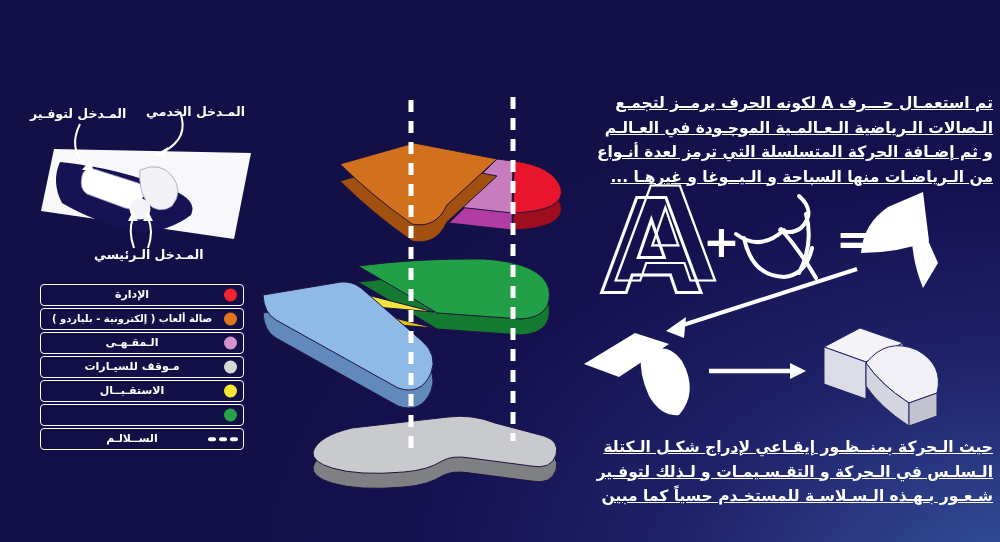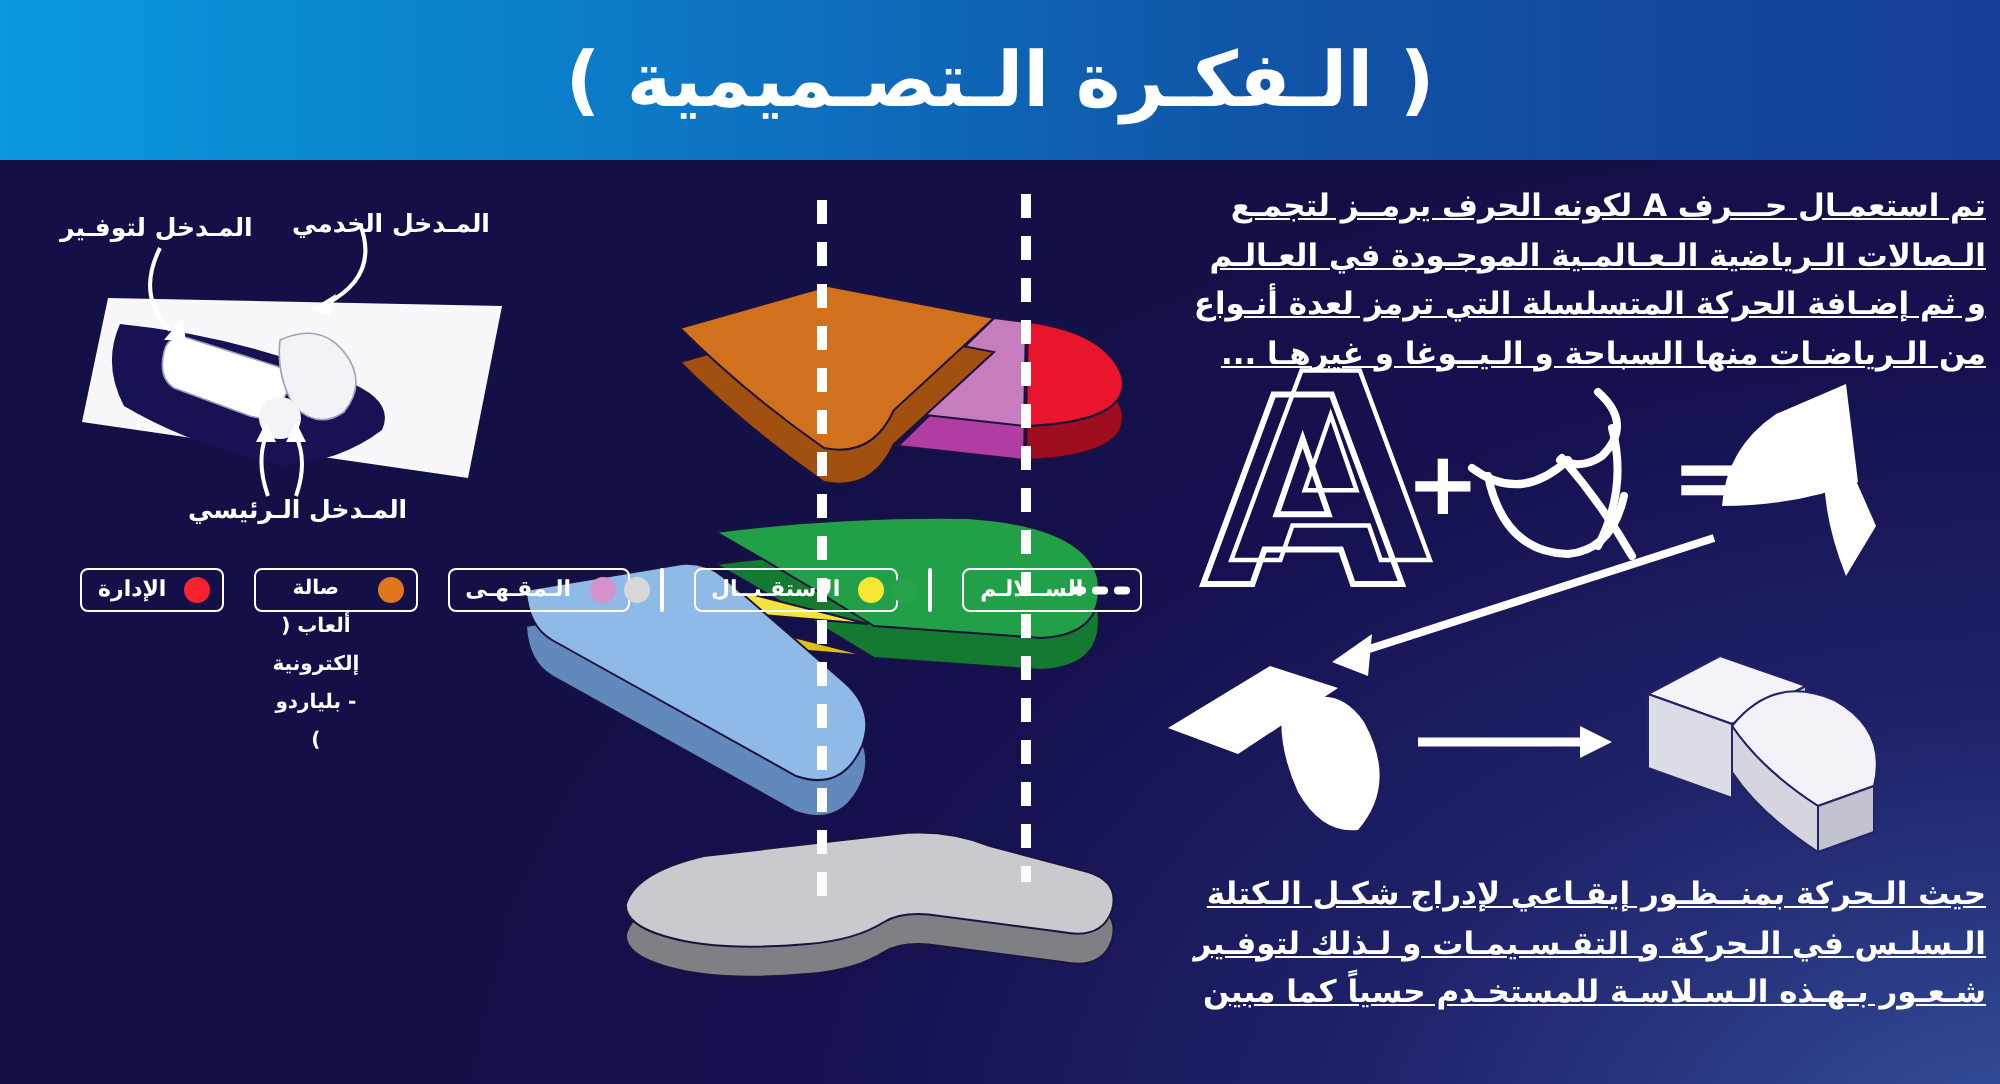--- a/index.html
+++ b/index.html
@@ -8,44 +8,41 @@
         background:#131047;
         background-image:radial-gradient(820px 540px at 102% 108%, #35529F 0%, #1F2269 42%, #151150 75%, #131047 100%);}
   .banner{position:absolute;left:0;top:0;width:1000px;height:80px;
           background:linear-gradient(90deg,#0A98DE 0%,#0C7ECA 28%,#1055A8 62%,#163E99 100%);}
   .title{margin:0;width:100%;text-align:center;line-height:80px;font-size:38px;font-weight:bold;color:#fff;letter-spacing:1px;}
   .gfx{position:absolute;left:0;top:0;width:1000px;height:542px;}
   .lbl{position:absolute;font-size:12.5px;font-weight:bold;color:#fff;white-space:nowrap;}
   .lbl-service{left:146px;top:104px;}
   .lbl-secondary{left:30px;top:106px;}
   .lbl-main{left:94px;top:247px;}
-  .legend{position:absolute;left:40px;top:284px;width:204px;display:flex;flex-direction:row;gap:15px;}
+  .legend{position:absolute;left:40px;top:284px;width:204px;display:flex;flex-direction:column;gap:2px;}
   .lrow{position:relative;height:22px;border:1.5px solid #fff;border-radius:4px;box-sizing:border-box;}
   .lrow .ltext{display:block;line-height:19px;text-align:center;font-size:11px;font-weight:bold;padding:0 28px 0 8px;}
   .lrow.sm .ltext{font-size:10px;}
   .dot{position:absolute;right:6px;top:50%;transform:translateY(-50%);width:13px;height:13px;border-radius:50%;background:#ccc;}
   .dashes{position:absolute;right:5px;top:50%;transform:translateY(-50%);display:flex;gap:3px;}
   .dashes i{display:block;width:8px;height:3.5px;border-radius:2px;background:#fff;}
   .para{position:absolute;right:7px;width:432px;text-align:right;font-weight:bold;
         font-size:15.5px;line-height:24.5px;white-space:pre-line;color:#fff;text-decoration:underline;}
   .para-top{top:91px;}
   .para-bottom{top:435px;}
   .slab{stroke:#1d123f;stroke-width:1;}
   .wline{stroke:#fff;fill:none;}
   .a3d{font-family:"DejaVu Sans",sans-serif;font-weight:bold;fill:none;stroke:#fff;}
   .sym{font-family:"DejaVu Sans",sans-serif;font-weight:bold;fill:#fff;}
 </style>
 </head>
 <body>
 
 <div class="page">
 
-  <header class="banner">
-    <h1 class="title" dir="rtl">( الـفكـرة الـتصـميمية )</h1>
-  </header>
 
   <svg class="gfx" viewBox="0 0 1000 542">
 
     <g>
       <polygon points="54,149 251,153 234,239 41,211" fill="#F8F8FB"></polygon>
       <path fill="#161253" d="M60,162 Q120,168 172,190 Q198,200 191,215 Q170,231 140,233 Q94,222 62,203 Q51,182 60,162 Z"></path>
       <path fill="#FFFFFF" stroke="#9AA0C0" stroke-width="0.8" d="M82,176 Q84,167 94,169 L138,183 Q147,186 144,195 L139,205 Q135,211 125,208 L87,194 Q79,189 82,176 Z"></path>
       <path fill="#F2F2F7" stroke="#9AA0C0" stroke-width="0.8" d="M140,170 Q160,161 172,176 Q184,191 172,206 Q159,215 147,203 Q138,188 140,170 Z"></path>
       <circle cx="140" cy="209" r="10.5" fill="#F4F4F8"></circle>
       <g class="wline" stroke-width="2">
@@ -136,20 +133,21 @@
     <div class="lrow sm">
       <span class="dot" style="background: rgb(226, 118, 28);"></span>
       <span class="ltext" dir="rtl">صالة ألعاب ( إلكترونية - بلياردو )</span>
     </div>
     <div class="lrow">
       <span class="dot" style="background: rgb(213, 146, 204);"></span>
       <span class="ltext" dir="rtl">الـمقـهـى</span>
     </div>
     <div class="lrow">
       <span class="dot" style="background: rgb(216, 216, 216);"></span>
+      <span class="ltext" dir="rtl">مـوقف للسيـارات</span>
     </div>
     <div class="lrow">
       <span class="dot" style="background: rgb(247, 231, 51);"></span>
       <span class="ltext" dir="rtl">الاستقـبــال</span>
     </div>
     <div class="lrow">
       <span class="dot" style="background: rgb(39, 162, 75);"></span>
     </div>
     <div class="lrow">
       <span class="dashes">

